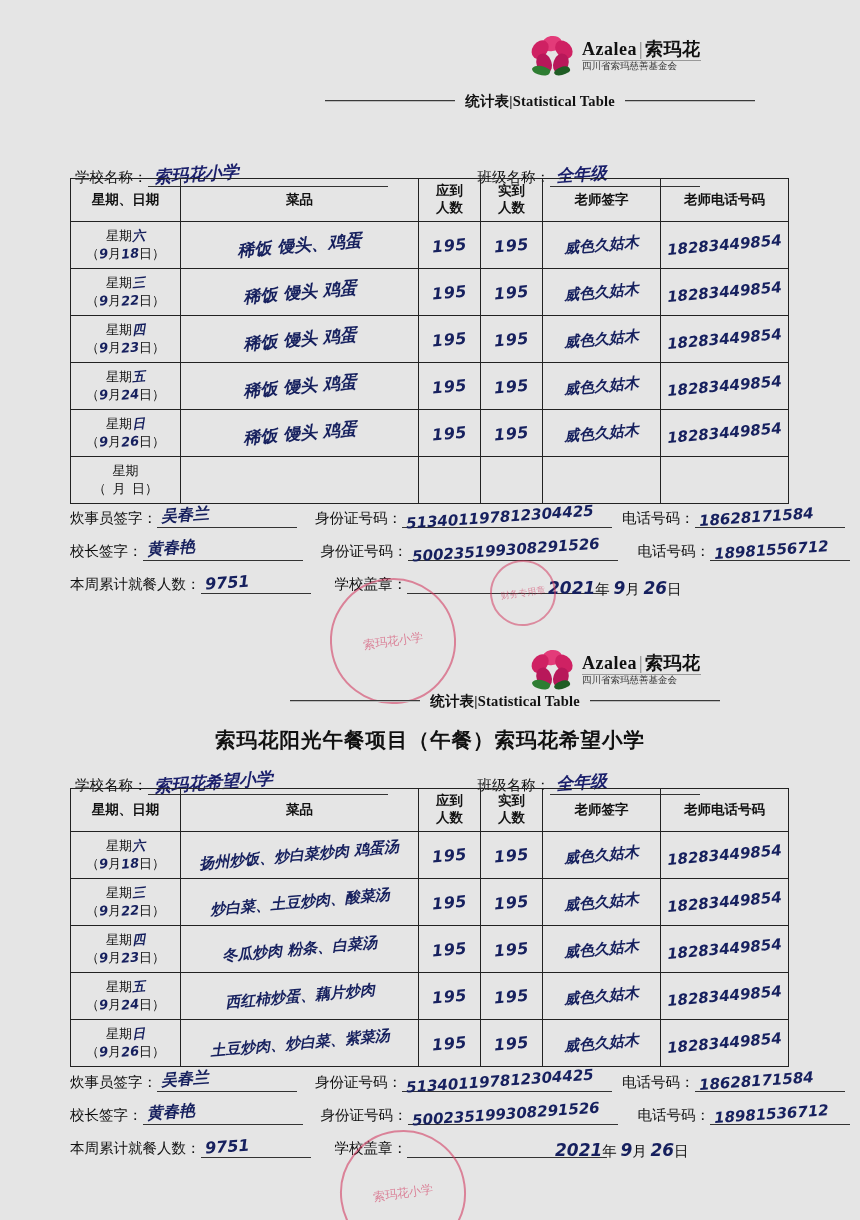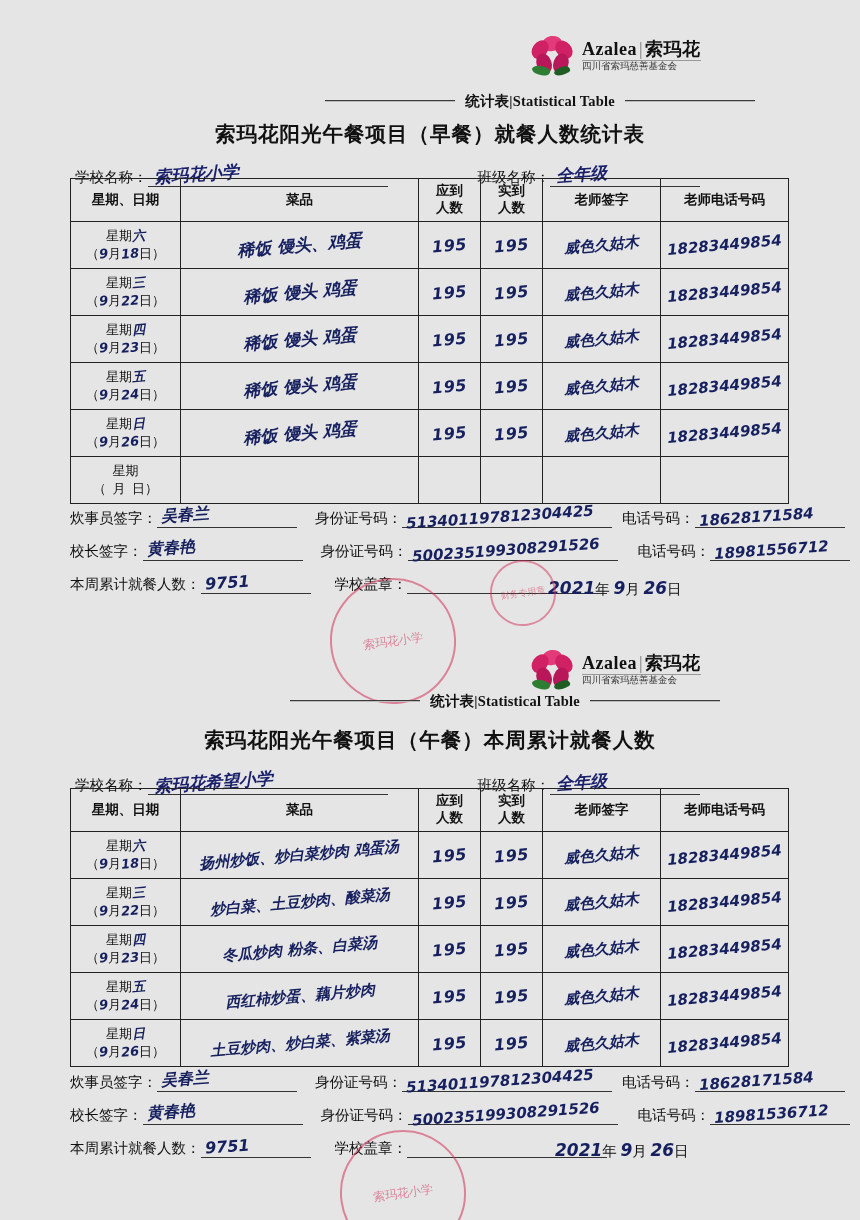--- a/index.html
+++ b/index.html
@@ -274,21 +274,20 @@
       <div class="logo-line2">四川省索玛慈善基金会</div>
     </div>
   </div>
 
   <div class="ribbon" style="top:90px; left:325px;">
     <span class="rule"></span>
     <span class="label">统计表|Statistical Table</span>
     <span class="rule"></span>
   </div>
 
-  <div class="doc-title" style="top:120px;">索玛花阳光午餐项目（早餐）就餐人数统计表</div>
 
   <div class="meta-row" style="top:150px; left:75px; width:700px;">
     <span class="meta-label">学校名称：</span>
     <span class="meta-fill" style="width:240px;">
       <span class="hand" style="font-size:17px; position:absolute; left:6px; bottom:0;">索玛花小学</span>
     </span>
     <span class="meta-label" style="margin-left:90px;">班级名称：</span>
     <span class="meta-fill" style="width:150px;">
       <span class="hand" style="font-size:17px; position:absolute; left:6px; bottom:0;">全年级</span>
     </span>
@@ -458,21 +457,21 @@
       <div class="logo-line2">四川省索玛慈善基金会</div>
     </div>
   </div>
 
   <div class="ribbon" style="top:690px; left:290px;">
     <span class="rule"></span>
     <span class="label">统计表|Statistical Table</span>
     <span class="rule"></span>
   </div>
 
-  <div class="doc-title" style="top:726px;">索玛花阳光午餐项目（午餐）本周累计就餐人数</div>
+  <div class="doc-title" style="top:726px;">索玛花阳光午餐项目（午餐）索玛花希望小学</div>
 
   <div class="meta-row" style="top:758px; left:75px; width:700px;">
     <span class="meta-label">学校名称：</span>
     <span class="meta-fill" style="width:240px;">
       <span class="hand" style="font-size:17px; position:absolute; left:6px; bottom:0;">索玛花希望小学</span>
     </span>
     <span class="meta-label" style="margin-left:90px;">班级名称：</span>
     <span class="meta-fill" style="width:150px;">
       <span class="hand" style="font-size:17px; position:absolute; left:6px; bottom:0;">全年级</span>
     </span>

